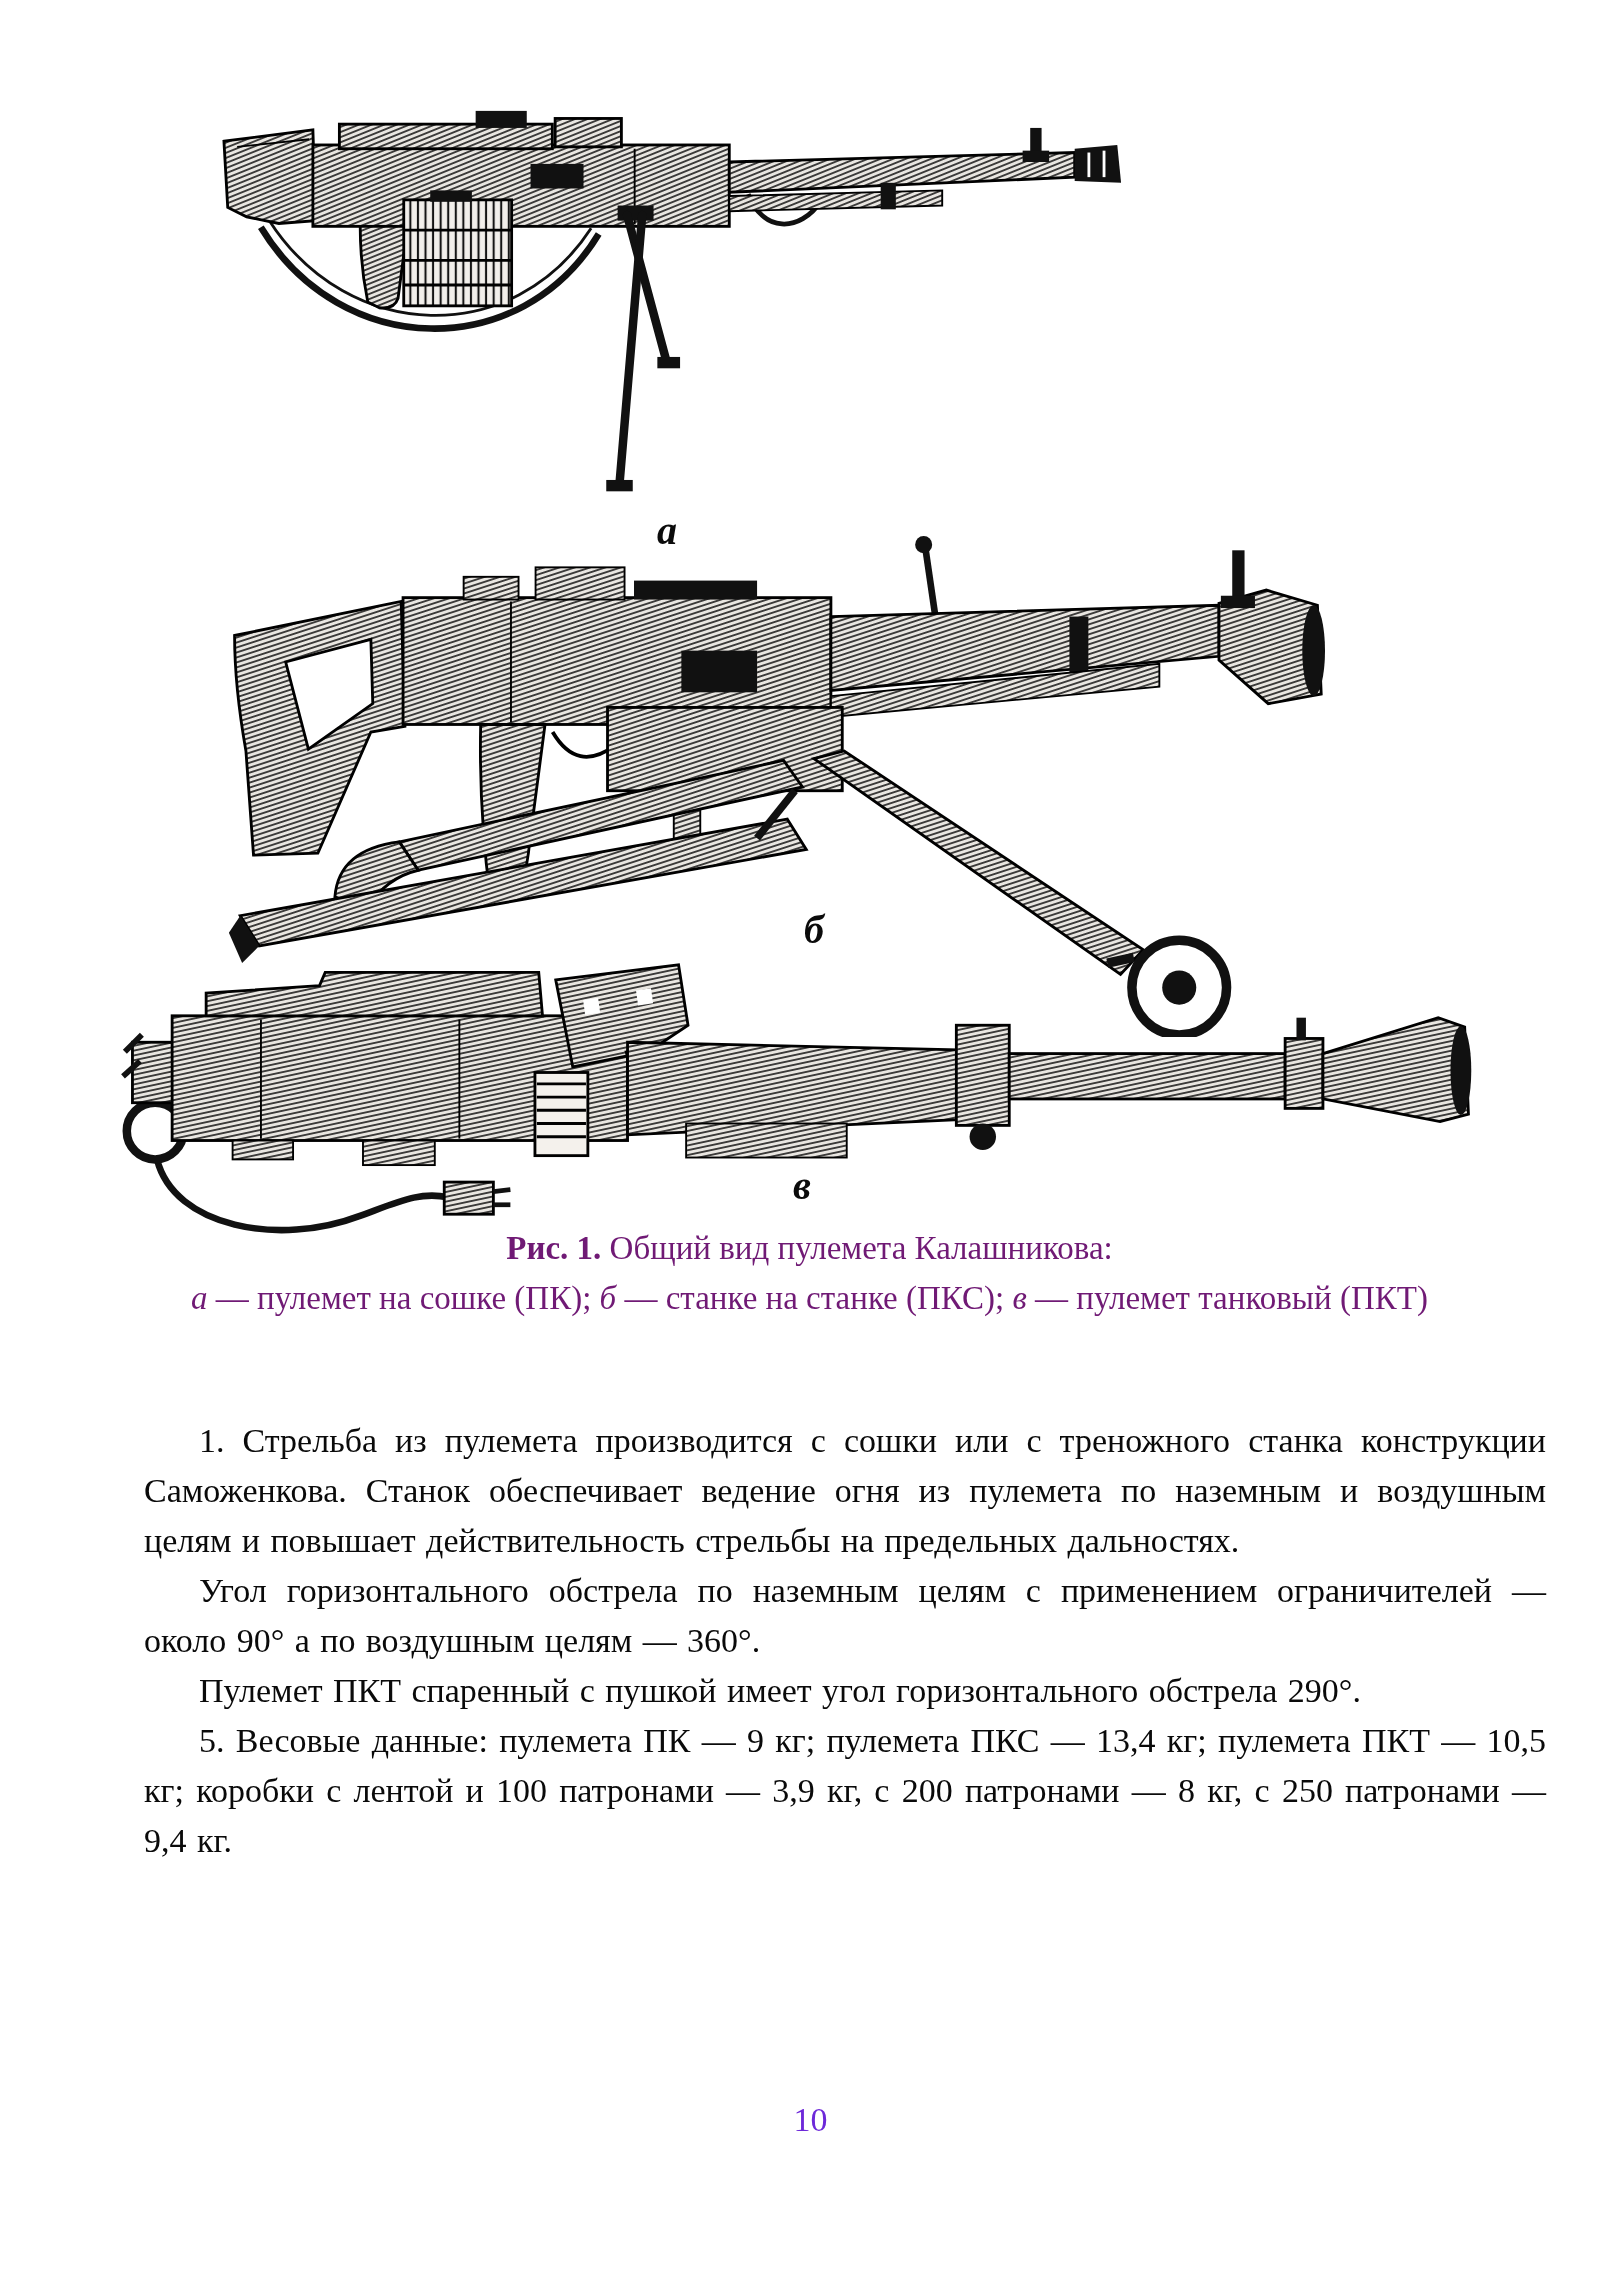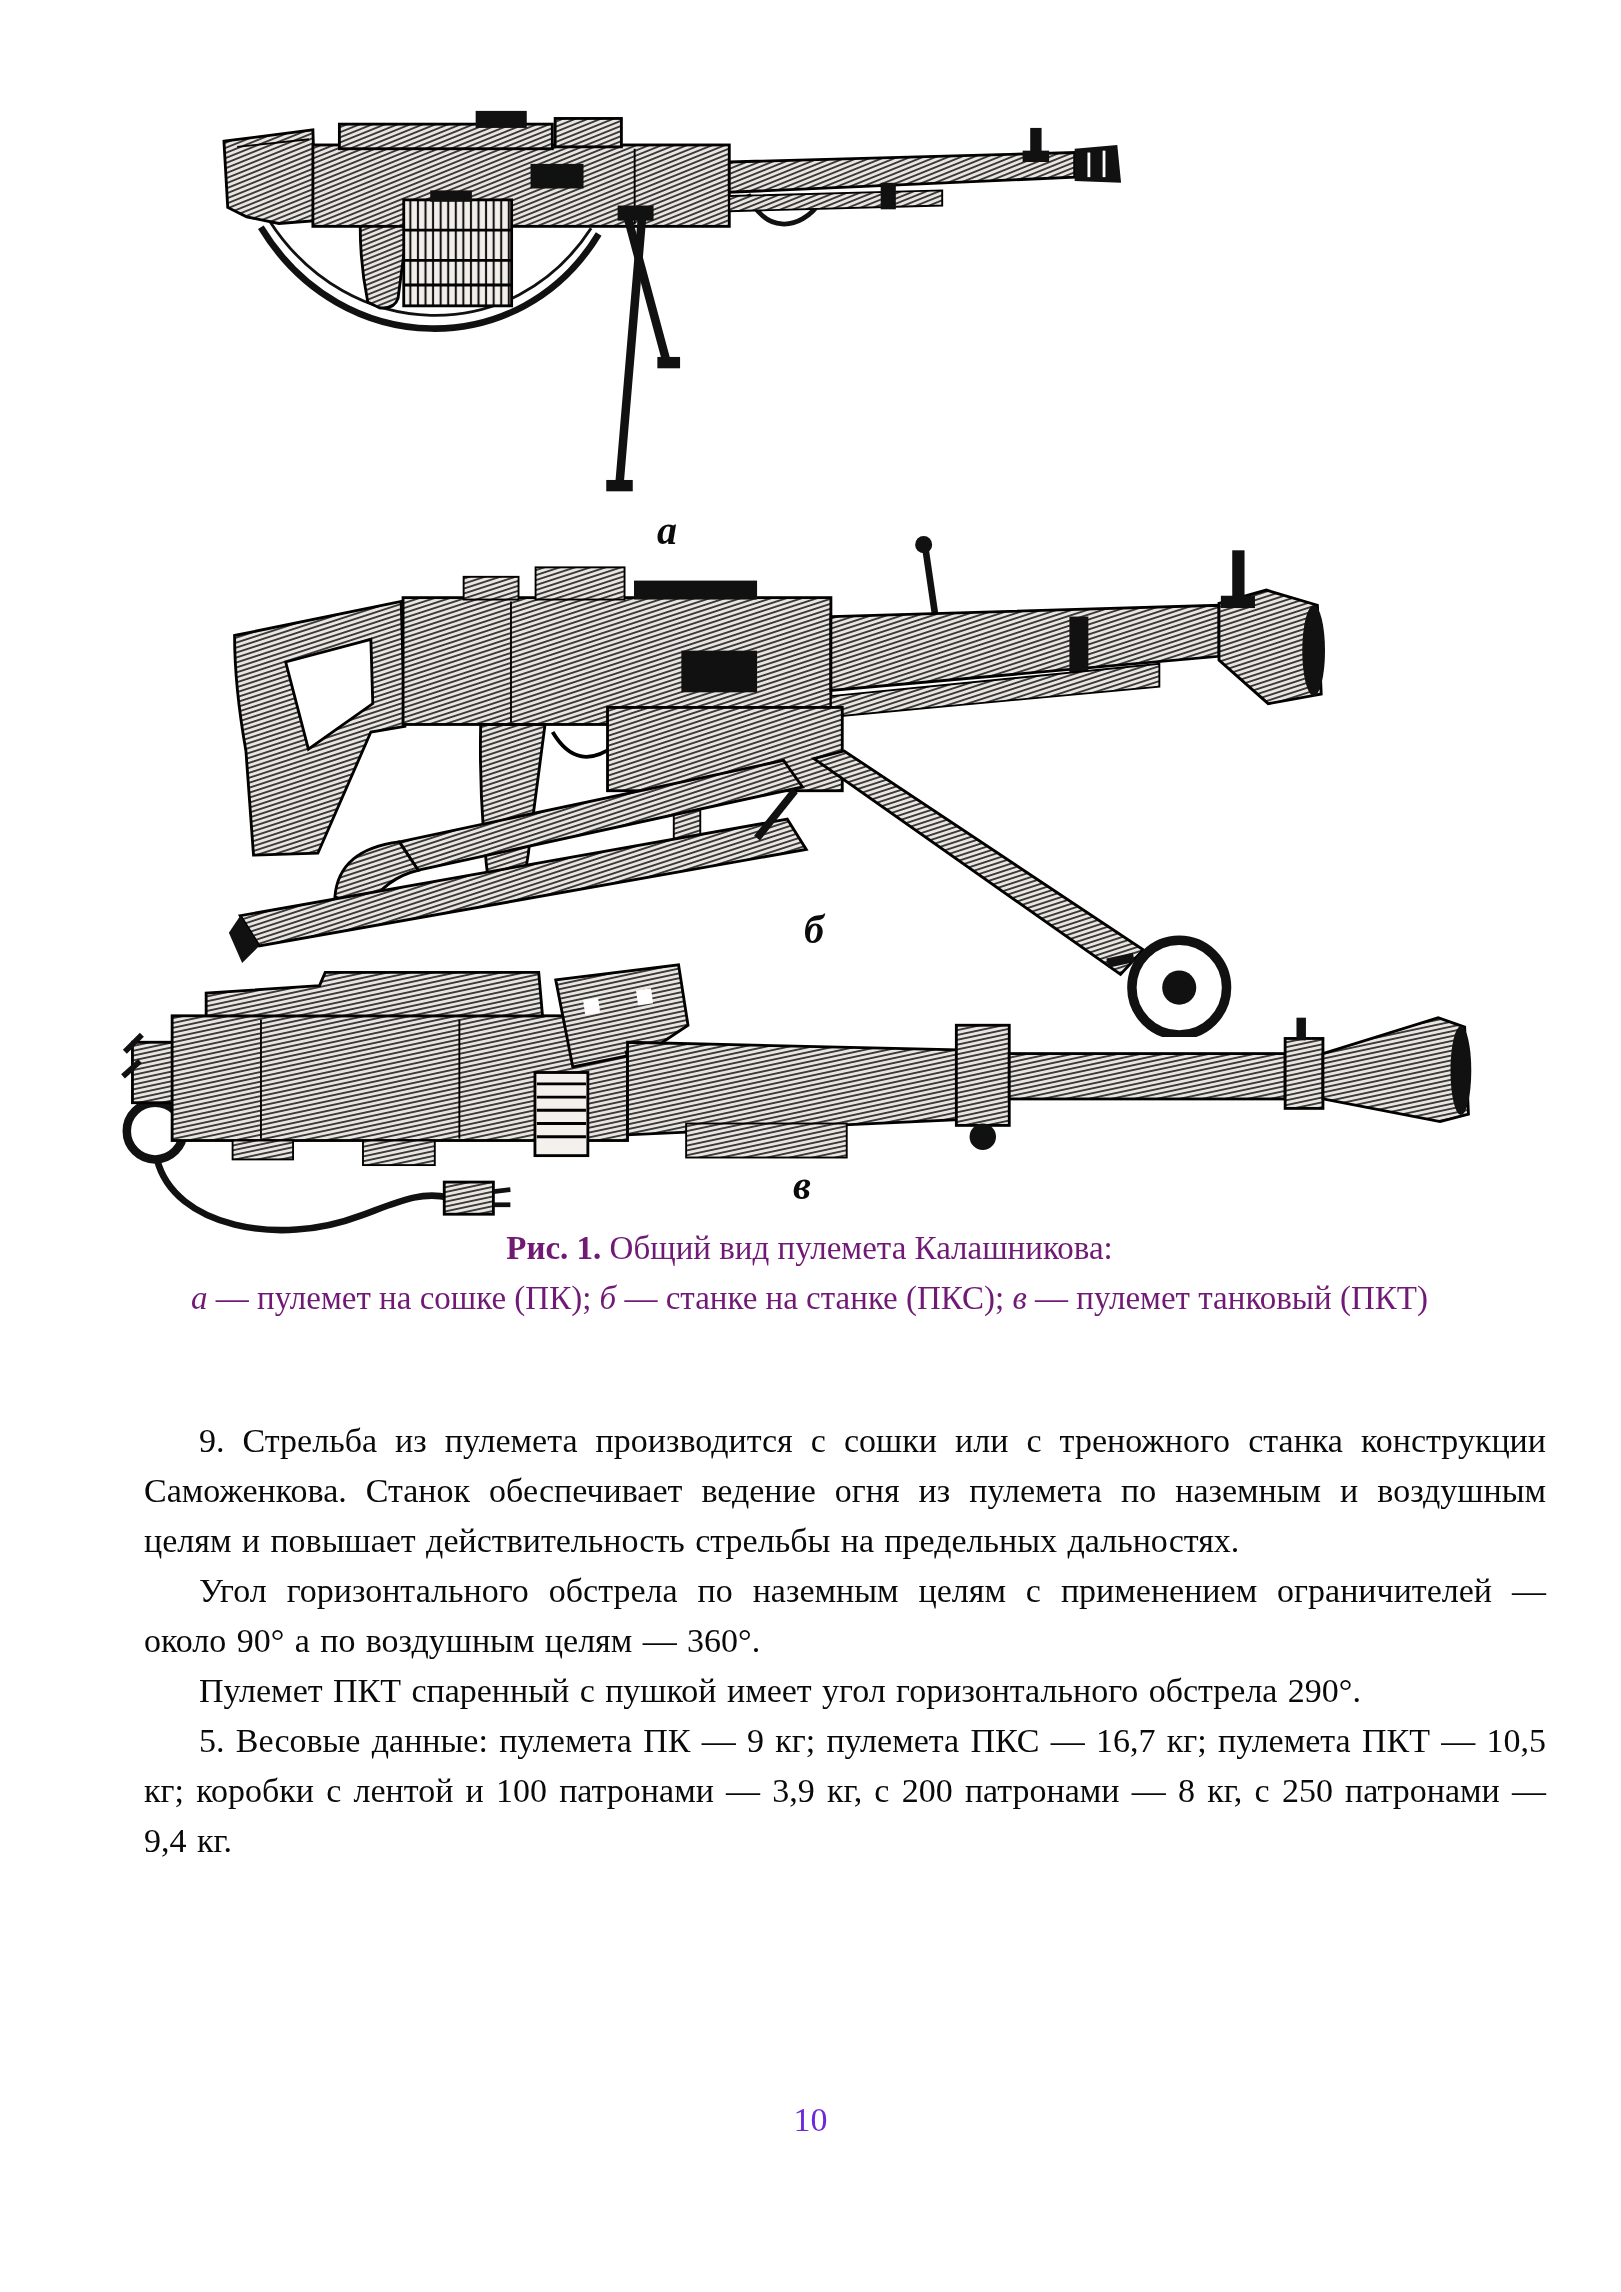--- a/index.html
+++ b/index.html
@@ -219,22 +219,22 @@
   <div class="caption">
     <div>
       <span class="cap-head">Рис. 1.</span><span> Общий вид пулемета Калашникова:</span>
     </div>
     <div>
       <span class="cap-it">а</span><span> — пулемет на сошке (ПК); </span><span class="cap-it">б</span><span> — станке на станке (ПКС); </span><span class="cap-it">в</span><span> — пулемет танковый (ПКТ)</span>
     </div>
   </div>
 
   <div class="bodytext">
-    <p>9. Стрельба из пулемета производится с сошки или с треножного станка конструкции Саможенкова. Станок обеспечивает ведение огня из пулемета по наземным и воздушным целям и повышает действительность стрельбы на предельных дальностях.</p>
+    <p>1. Стрельба из пулемета производится с сошки или с треножного станка конструкции Саможенкова. Станок обеспечивает ведение огня из пулемета по наземным и воздушным целям и повышает действительность стрельбы на предельных дальностях.</p>
     <p>Угол горизонтального обстрела по наземным целям с применением ограничителей — около 90° а по воздушным целям — 360°.</p>
     <p>Пулемет ПКТ спаренный с пушкой имеет угол горизонтального обстрела 290°.</p>
-    <p>5. Весовые данные: пулемета ПК — 9 кг; пулемета ПКС — 16,7 кг; пулемета ПКТ — 10,5 кг; коробки с лентой и 100 патронами — 3,9 кг, с 200 патронами — 8 кг, с 250 патронами — 9,4 кг.</p>
+    <p>5. Весовые данные: пулемета ПК — 9 кг; пулемета ПКС — 13,4 кг; пулемета ПКТ — 10,5 кг; коробки с лентой и 100 патронами — 3,9 кг, с 200 патронами — 8 кг, с 250 патронами — 9,4 кг.</p>
   </div>
 
   <div class="pageno">10</div>
 
 </div>
 
 
 </body></html>

